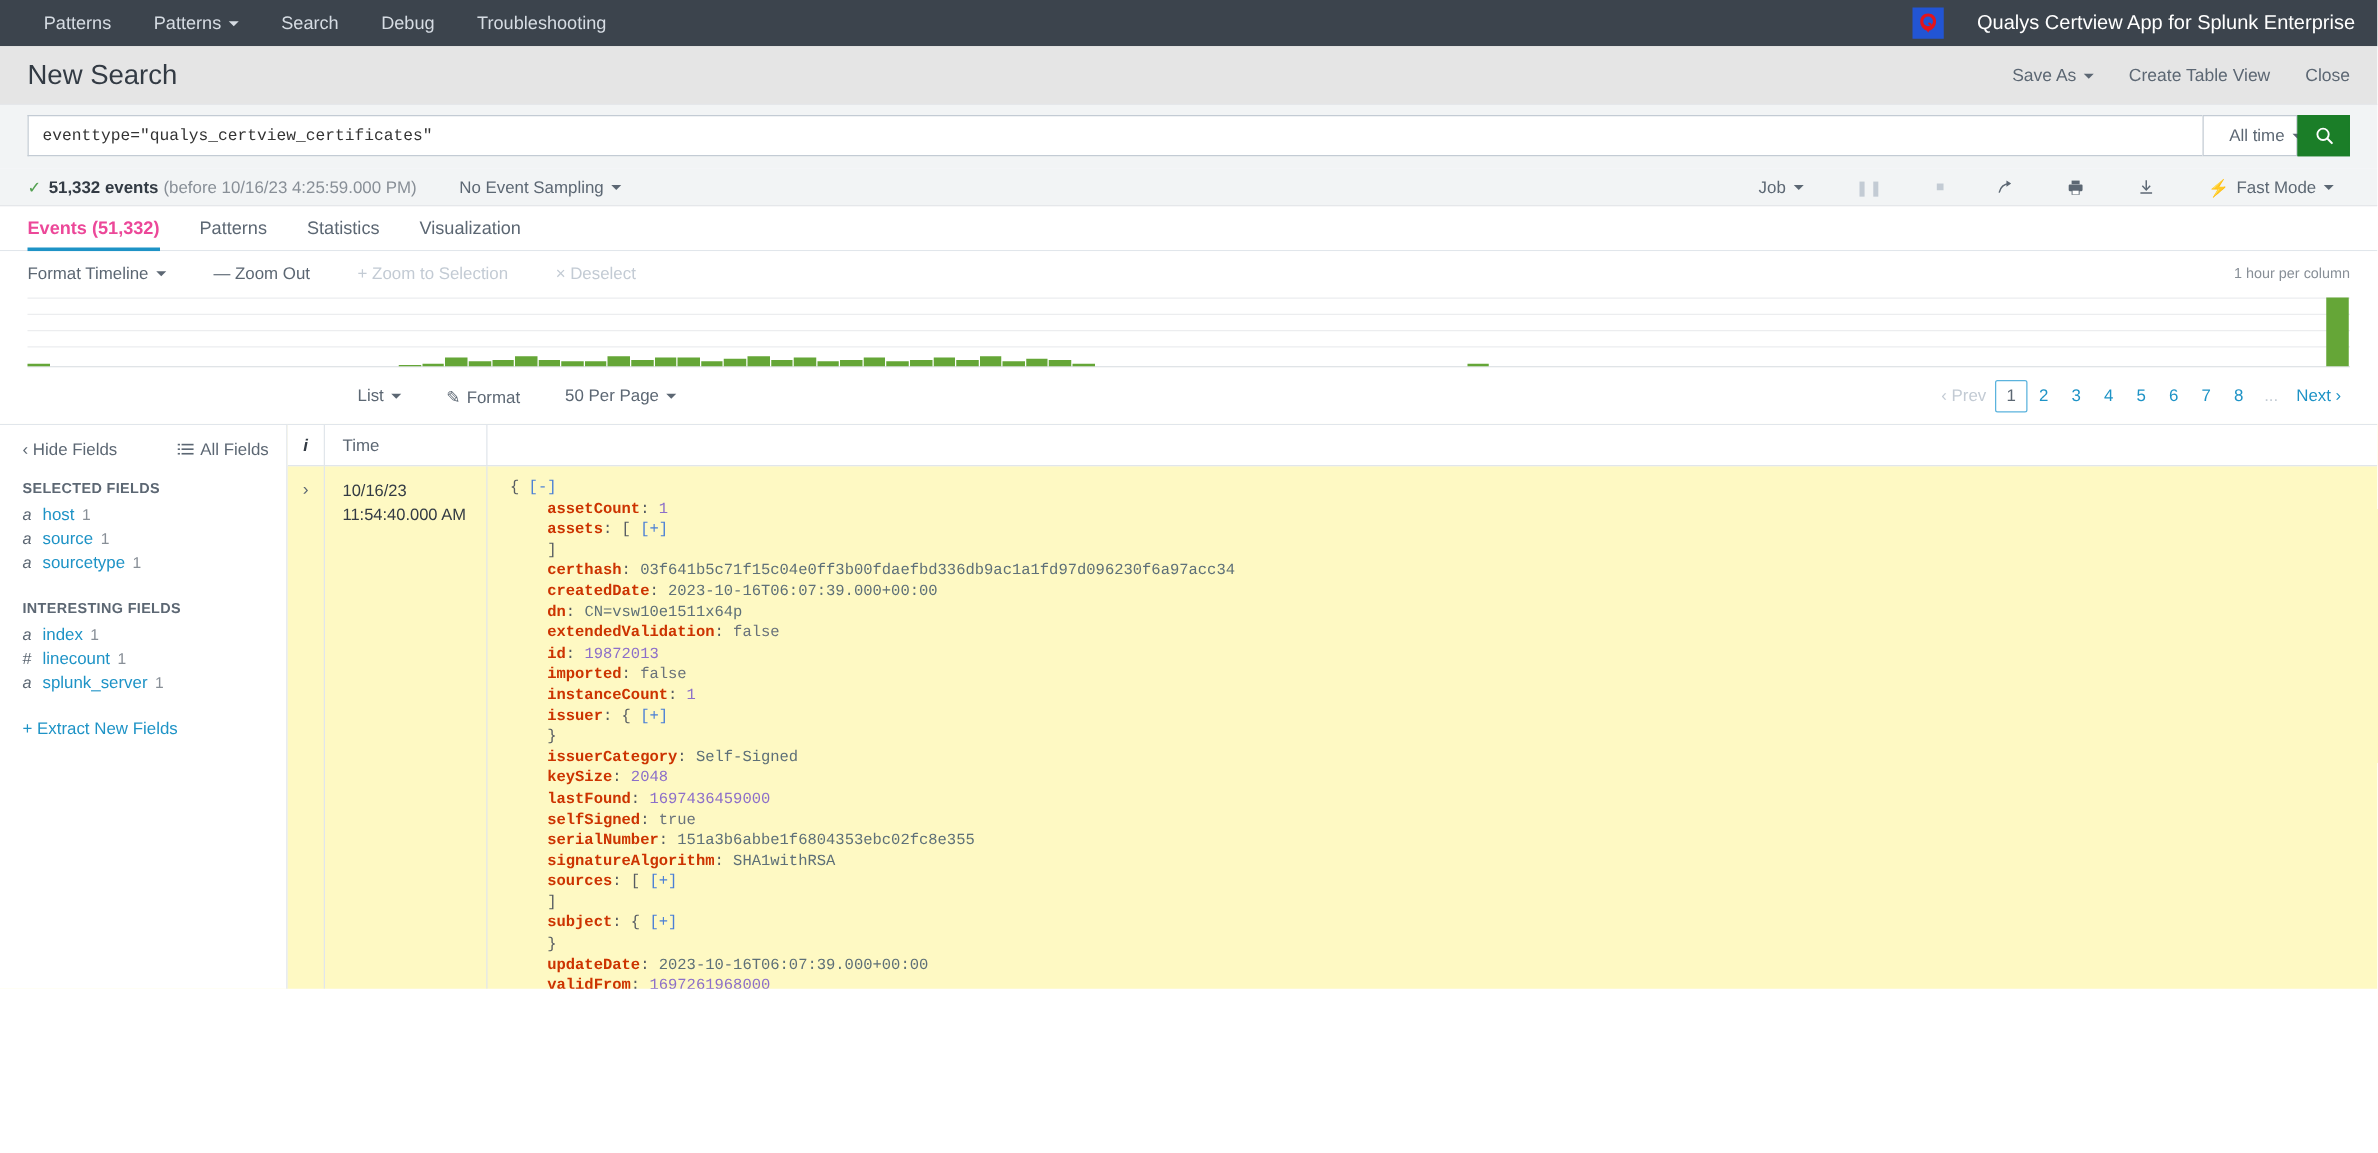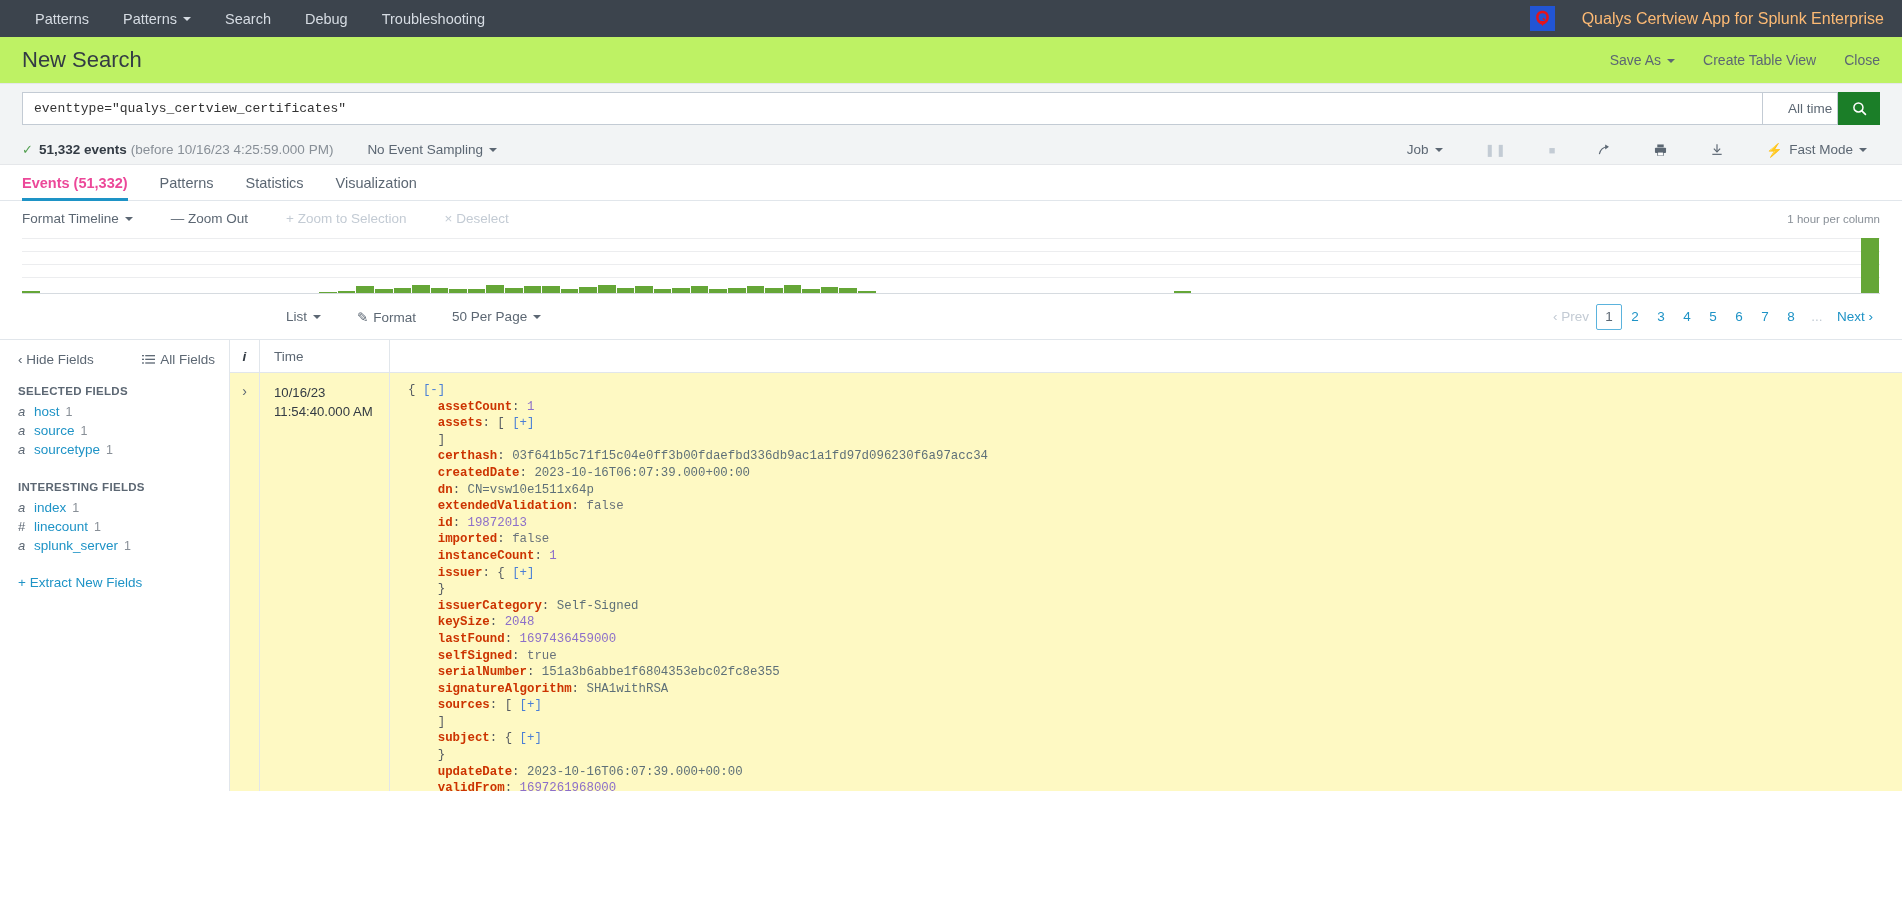--- a/index.html
+++ b/index.html
@@ -49,30 +49,30 @@
     align-items: center;
     gap: 10px;
   }
   .qualys-logo {
     width: 25px; height: 25px;
     background: #2255d4;
     display: flex; align-items: center; justify-content: center;
     flex: none;
   }
   .brand-text {
-    color: #fdba74;
+    color: #ffffff;
     font-size: 16px;
     white-space: nowrap;
     margin-left: 17px;
   }
 
   
   .page-header {
     height: 47px;
-    background: #bef264;
+    background: #e5e5e5;
     border-bottom: 1px solid #e5e7ea;
     display: flex;
     align-items: center;
     padding: 0 22px;
     position: relative;
   }
   .page-title {
     font-size: 22px;
     color: #333b44;
     font-weight: normal;
@@ -111,21 +111,21 @@
     align-items: center;
     min-height: 32px;
     cursor: text;
   }
   .time-picker {
     width: 76px;
     background: #ffffff;
     border: 1px solid #c3cbd4;
     display: flex;
     align-items: center;
-    justify-content: flex-start;
+    justify-content: center;
     color: #5c6773;
     font-size: 13.5px;
     cursor: pointer;
     white-space: nowrap;
     padding-left: 25px;
   }
   .search-go-btn {
     width: 42px;
     background: #1b7e28;
     border: 1px solid #1b7e28;

